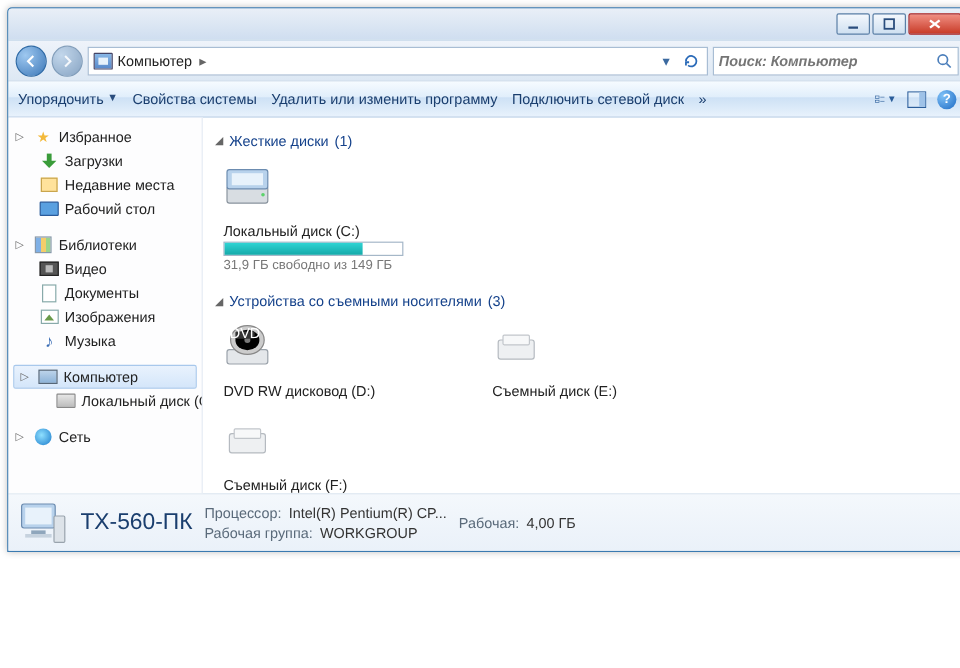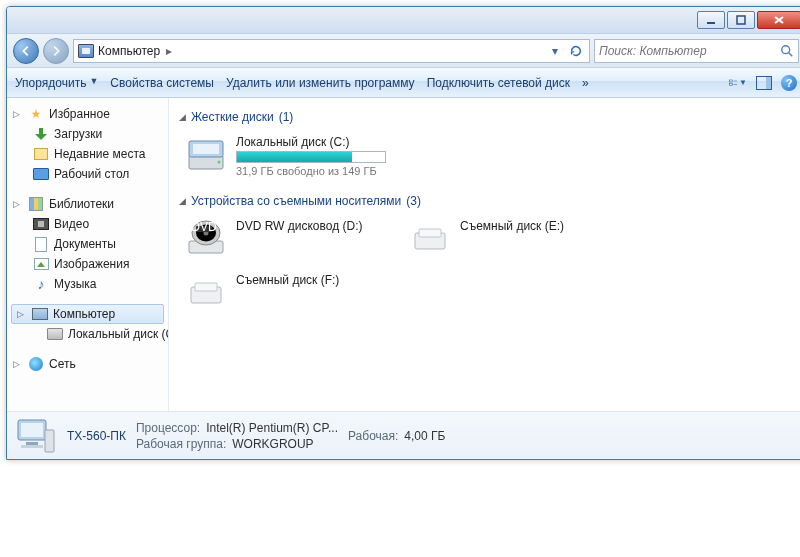--- a/index.html
+++ b/index.html
@@ -40,21 +40,21 @@
   .address .icon { width:16px; height:14px; background:linear-gradient(#88b7e6,#5a8acb); border:1px solid #446; border-radius:1px; position:relative;}
   .address .icon::after{content:"";position:absolute;inset:3px;background:#e8f2fb;}
   .address span.crumbtext { color:#222; }
   .address .sep { color:#666; padding:0 2px;}
   .addr-right { margin-left:auto; display:flex; align-items:center; gap:3px;}
   .addr-btn { width:18px;height:18px; display:flex;align-items:center;justify-content:center; color:#3c6aa0; }
   .searchbox {
     width:205px; height:24px; border:1px solid #a8bdd4; background:#fff;
     display:flex; align-items:center; padding:0 4px;
   }
-  .searchbox input { border:none; outline:none; flex:1; font-style:italic; color:#8a8a8a; background:transparent; font-size:12px;}
+  .searchbox input { border:none; outline:none; flex:1; font-style:italic; color:#8a8a8a; background:transparent; font-size:12px;font-weight:bold;}
   .toolbar {
     height:30px;
     background: linear-gradient(#f6fbff 0%,#e0eefb 45%,#cde1f5 46%,#e8f2fc 100%);
     border-bottom:1px solid #b9d0e7;
     display:flex; align-items:center; padding:0 8px; gap:12px;
   }
   .tb-item { color:#1a3e6e; display:flex; align-items:flex-start; gap:3px; cursor:default;}
   .tb-item .arrow{ font-size:9px; color:#2a4d7d;}
   .tb-right { margin-left:auto; display:flex; align-items:center; gap:8px;}
   .tb-icon { width:18px;height:18px; display:flex;align-items:center;justify-content:center; }
@@ -74,35 +74,35 @@
   .tree-item { padding-left:22px; }
   .tree-item.sub { padding-left:36px;}
   .tree-item.selected { background:linear-gradient(#e9f2fd,#d4e6fa); border:1px solid #a8c8ec; border-radius:2px; padding-left:21px;}
   .tree-icon { width:16px;height:16px; display:flex;align-items:center;justify-content:center;}
   .star{color:#f3b93a;}
   .content { flex:1; padding:8px 10px; overflow:auto;}
   .group-header { color:#15428b; display:flex; align-items:center; gap:5px; margin:4px 0 8px 0;}
   .group-header .caret { font-size:9px; color:#666;}
   .group-header .count { color:#15428b;}
   .tiles { display:flex; flex-wrap:wrap; gap:8px 14px; padding-left:4px; margin-bottom:14px;}
-  .tile { width:210px; display:flex; gap:10px; align-items:flex-start; padding:3px;}
+  .tile { width:210px; display:flex; gap:10px; align-items:flex-start; padding:3px;flex-direction:column;}
   .tile .bigicon { width:40px;height:40px; display:flex;align-items:center;justify-content:center;}
   .tile .info { display:flex; flex-direction:column; gap:2px;}
   .tile .title { color:#222;}
   .progress { width:150px;height:12px; border:1px solid #a5b7c8; background:#fff; position:relative;}
   .progress .bar { position:absolute; top:0;left:0;bottom:0; background:linear-gradient(#2fd4d4,#15a9a9);}
   .tile .sub { color:#777; font-size:11px;}
   .details {
     height:48px; border-top:1px solid #dce6f0;
     background: linear-gradient(#f4f8fc,#eaf1f9);
     display:flex; align-items:center; padding:4px 8px; gap:10px;
   }
   .details .pcicon { width:42px;height:40px;}
   .details .cols { display:flex; flex-direction:column; gap:2px;}
-  .details .name { color:#1a3e6e; font-size:12px;}
+  .details .name { color:#1a3e6e; font-size:19px;}
   .kv { display:flex; gap:6px; font-size:11px;}
   .kv .k { color:#5a6a7a;}
   .kv .v { color:#333;}
   .ic-lib{width:14px;height:14px;background:linear-gradient(90deg,#7fb0e6 33%,#f4cd6a 33% 66%,#9bd48a 66%);border:1px solid #8899aa;}
   .ic-desktop{width:16px;height:12px;background:#5aa0e0;border:1px solid #2a5a9a;border-radius:1px;}
   .ic-video{width:16px;height:12px;background:#555;border:1px solid #222;position:relative;}
   .ic-video::after{content:"";position:absolute;inset:2px 4px;background:#bbb;}
   .ic-doc{width:12px;height:15px;background:#fff;border:1px solid #8aa;}
   .ic-img{width:15px;height:12px;background:#fff;border:1px solid #8aa;position:relative;}
   .ic-img::after{content:"";position:absolute;left:2px;bottom:2px;width:0;height:0;border-left:4px solid transparent;border-right:4px solid transparent;border-bottom:5px solid #6a9a4a;}

